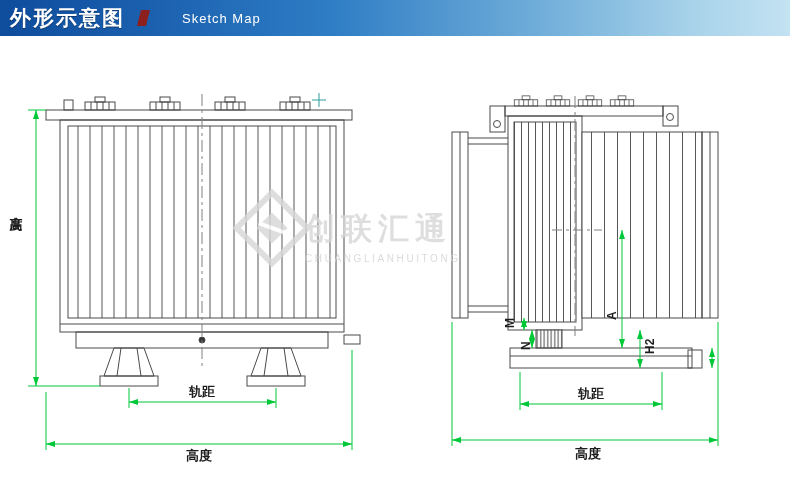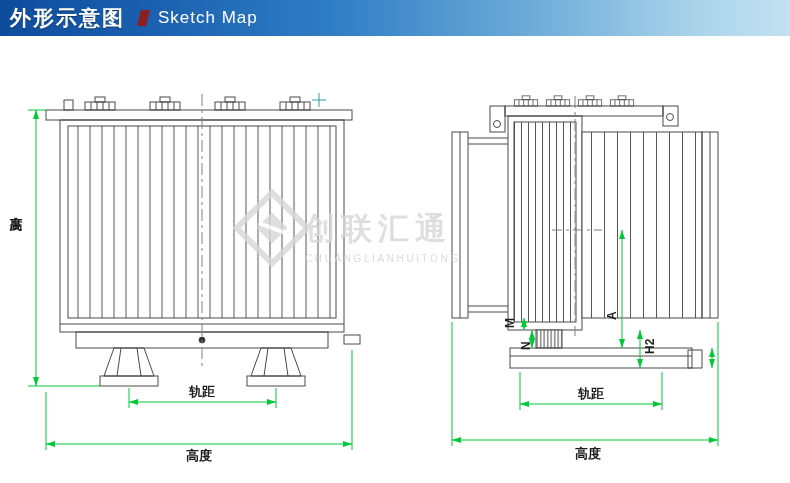--- a/index.html
+++ b/index.html
@@ -37,23 +37,24 @@
   .header .accent {
     display: inline-block;
     width: 9px;
     height: 16px;
     background: #8e1f1f;
     margin: 0 10px 0 14px;
     transform: skewX(-14deg);
   }
   .header .subtitle {
     color: #ffffff;
-    font-size: 17px;
+    font-size: 13px;
     letter-spacing: 1px;
     white-space: nowrap;
+    margin-left: 24px;
   }
   .drawing-area {
     position: relative;
     width: 790px;
     height: 447px;
     background: #ffffff;
   }
   svg { display: block; }
   svg text {
     font-family: "Liberation Sans", "DejaVu Sans", sans-serif;

